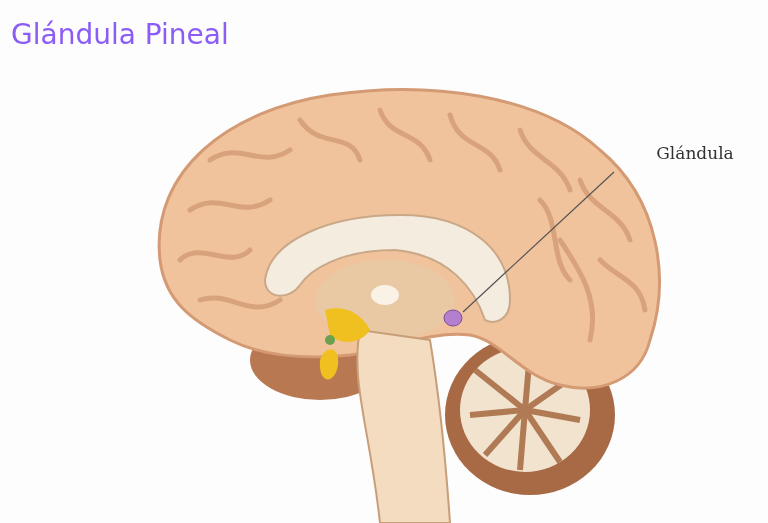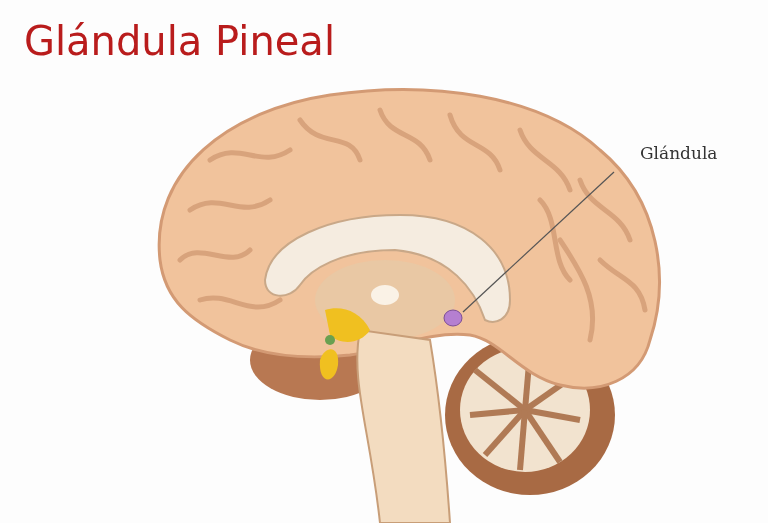--- a/index.html
+++ b/index.html
@@ -1,18 +1,18 @@
 <!DOCTYPE html>
 <html><head>
 <meta charset="utf-8">
 <style>
   html, body { margin:0; padding:0; background:#fdfdfd; }
   body { width:768px; height:523px; position:relative; overflow:hidden; font-family:"DejaVu Sans", sans-serif; }
-  .title { position:absolute; left:24px; top:18px; font-size:40px; color:#b91c1c; font-family:"DejaVu Sans", sans-serif; letter-spacing:0px; }
-  .label { position:absolute; left:640px; top:142px; width:110px; text-align:left; font-family:"DejaVu Serif", serif; font-size:17px; line-height:23px; color:#333; }
+  .title { position:absolute; left:11px; top:18px; font-size:28px; color:#8b5cf6; font-family:"DejaVu Sans", sans-serif; letter-spacing:0px; }
+  .label { position:absolute; left:640px; top:142px; width:110px; text-align:center; font-family:"DejaVu Serif", serif; font-size:17px; line-height:23px; color:#333; }
   svg.brain { position:absolute; left:0; top:0; }
 </style>
 </head>
 <body>
 
 <div class="title">Glándula Pineal</div>
 
 <svg class="brain" width="768" height="523" viewBox="0 0 768 523">
 
   <ellipse cx="530" cy="415" rx="85" ry="80" fill="#a86a44"></ellipse>

